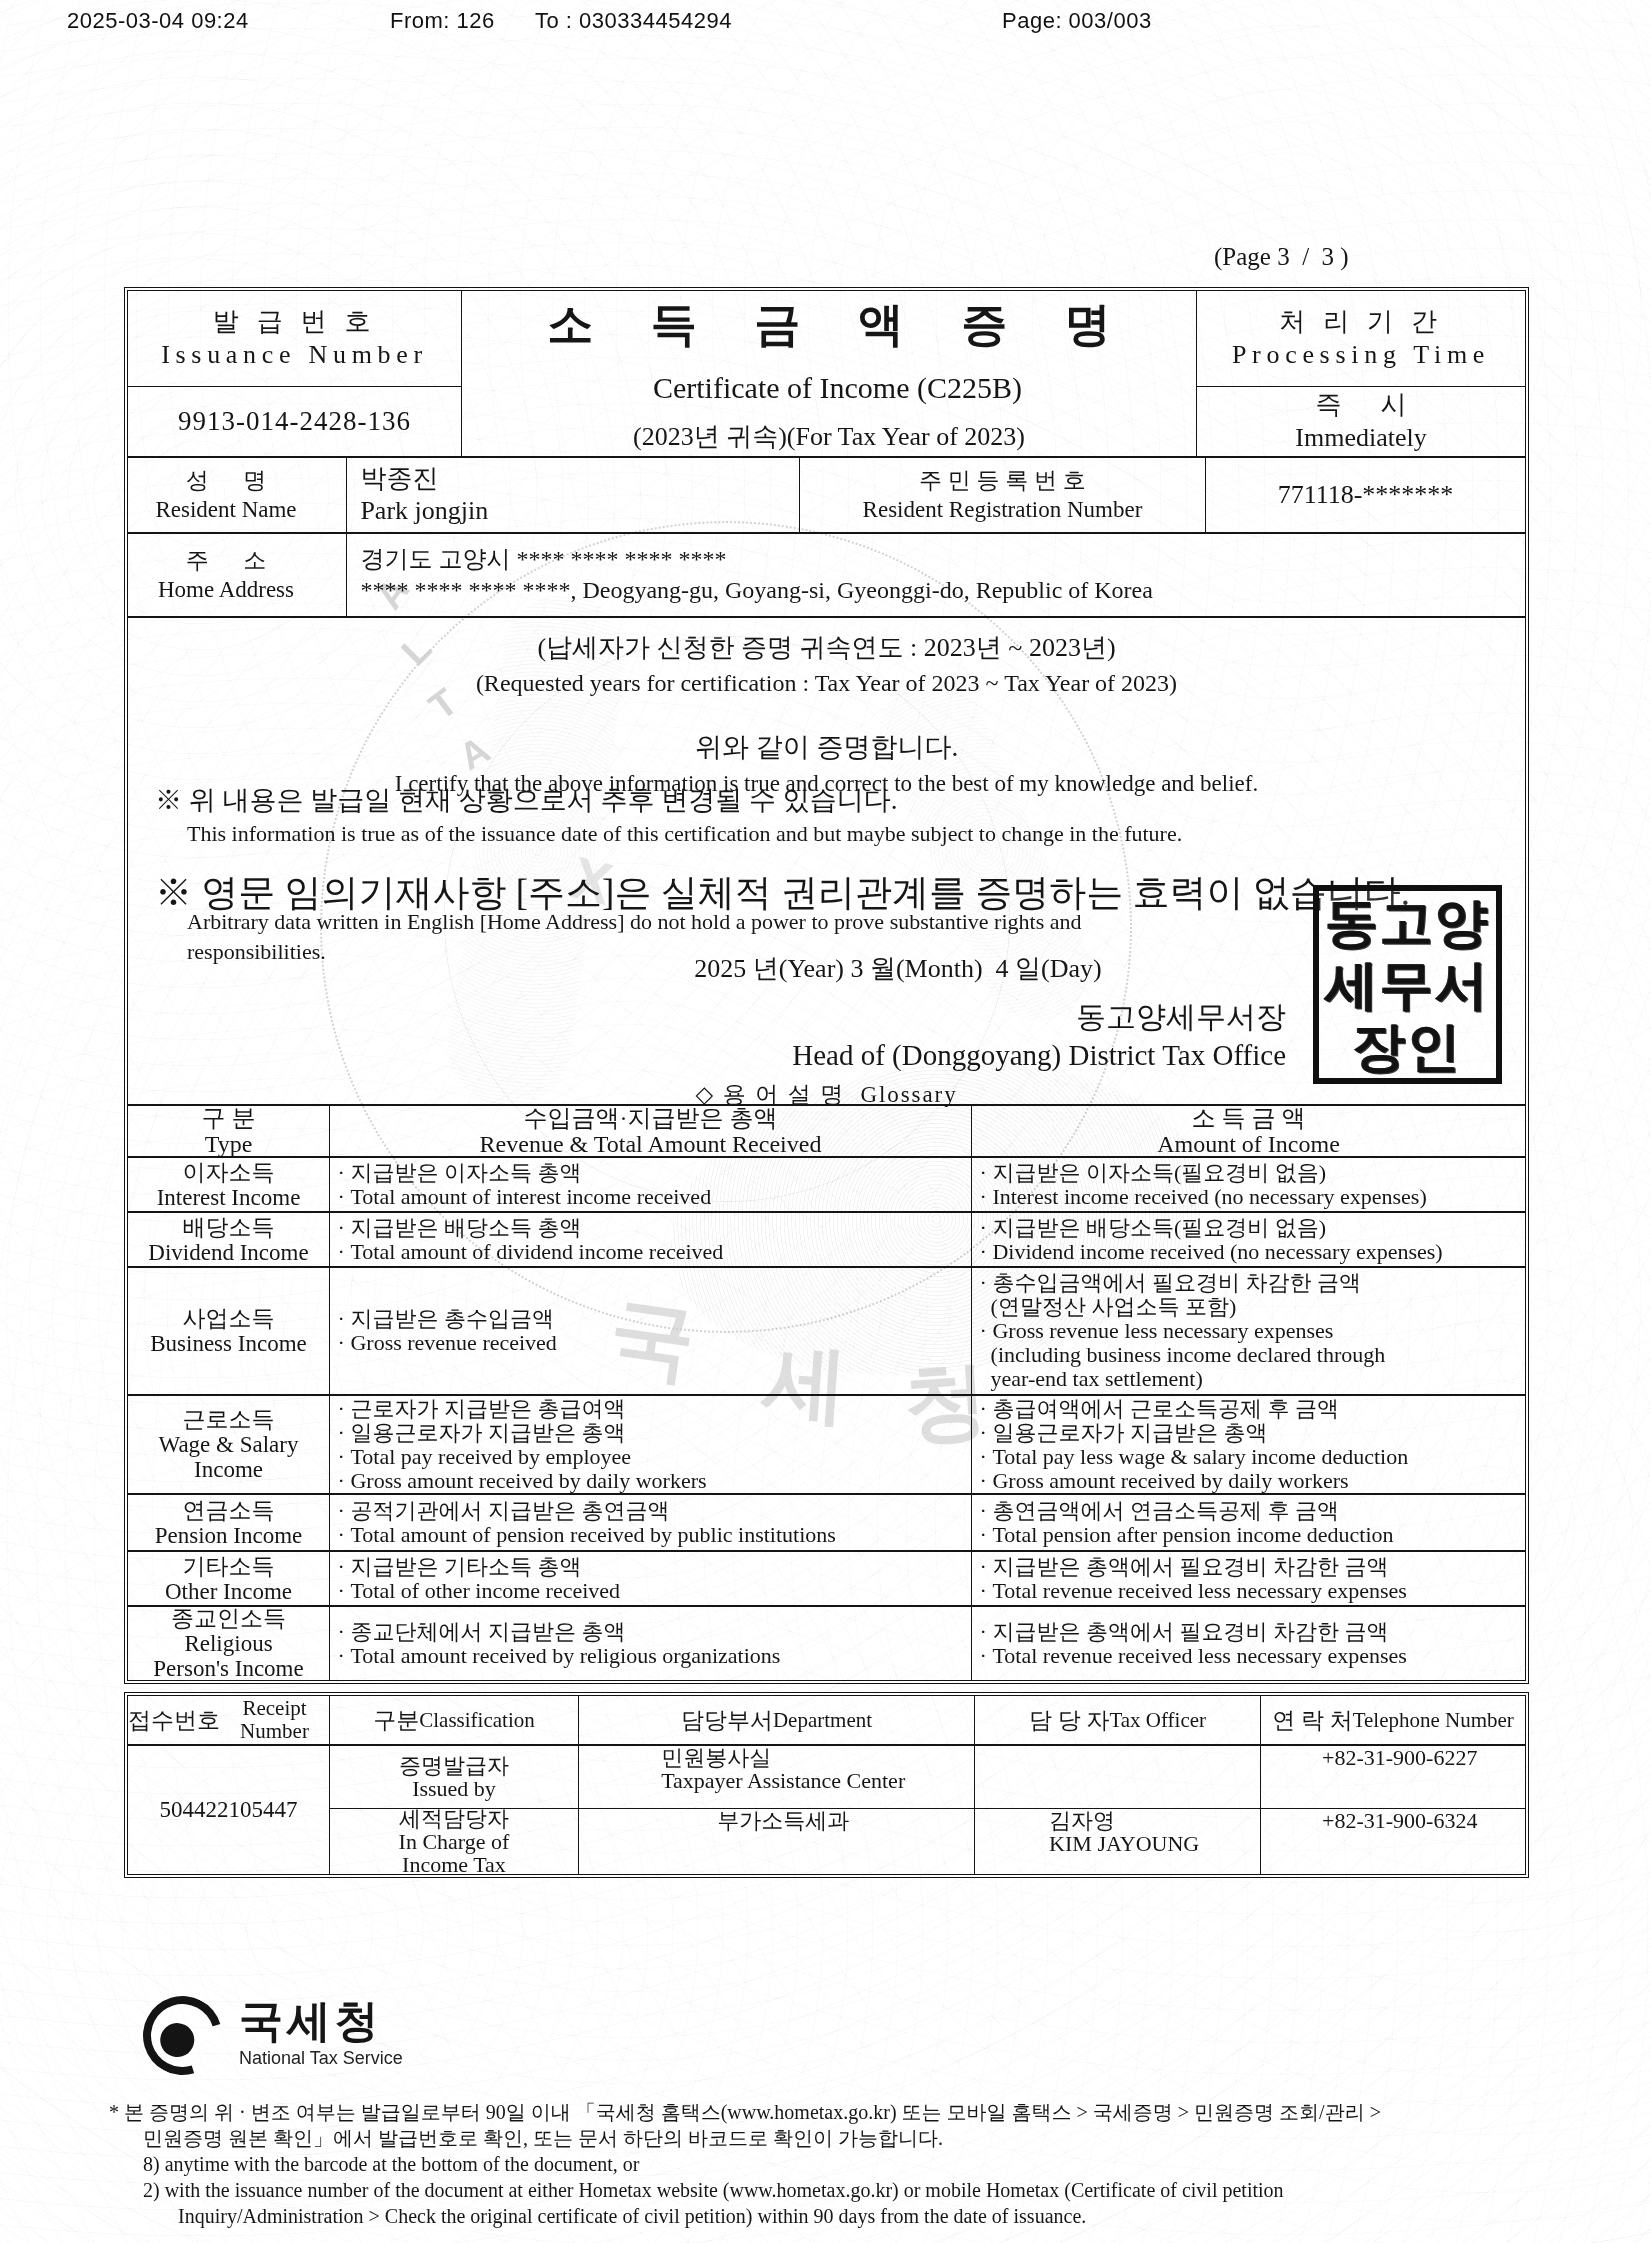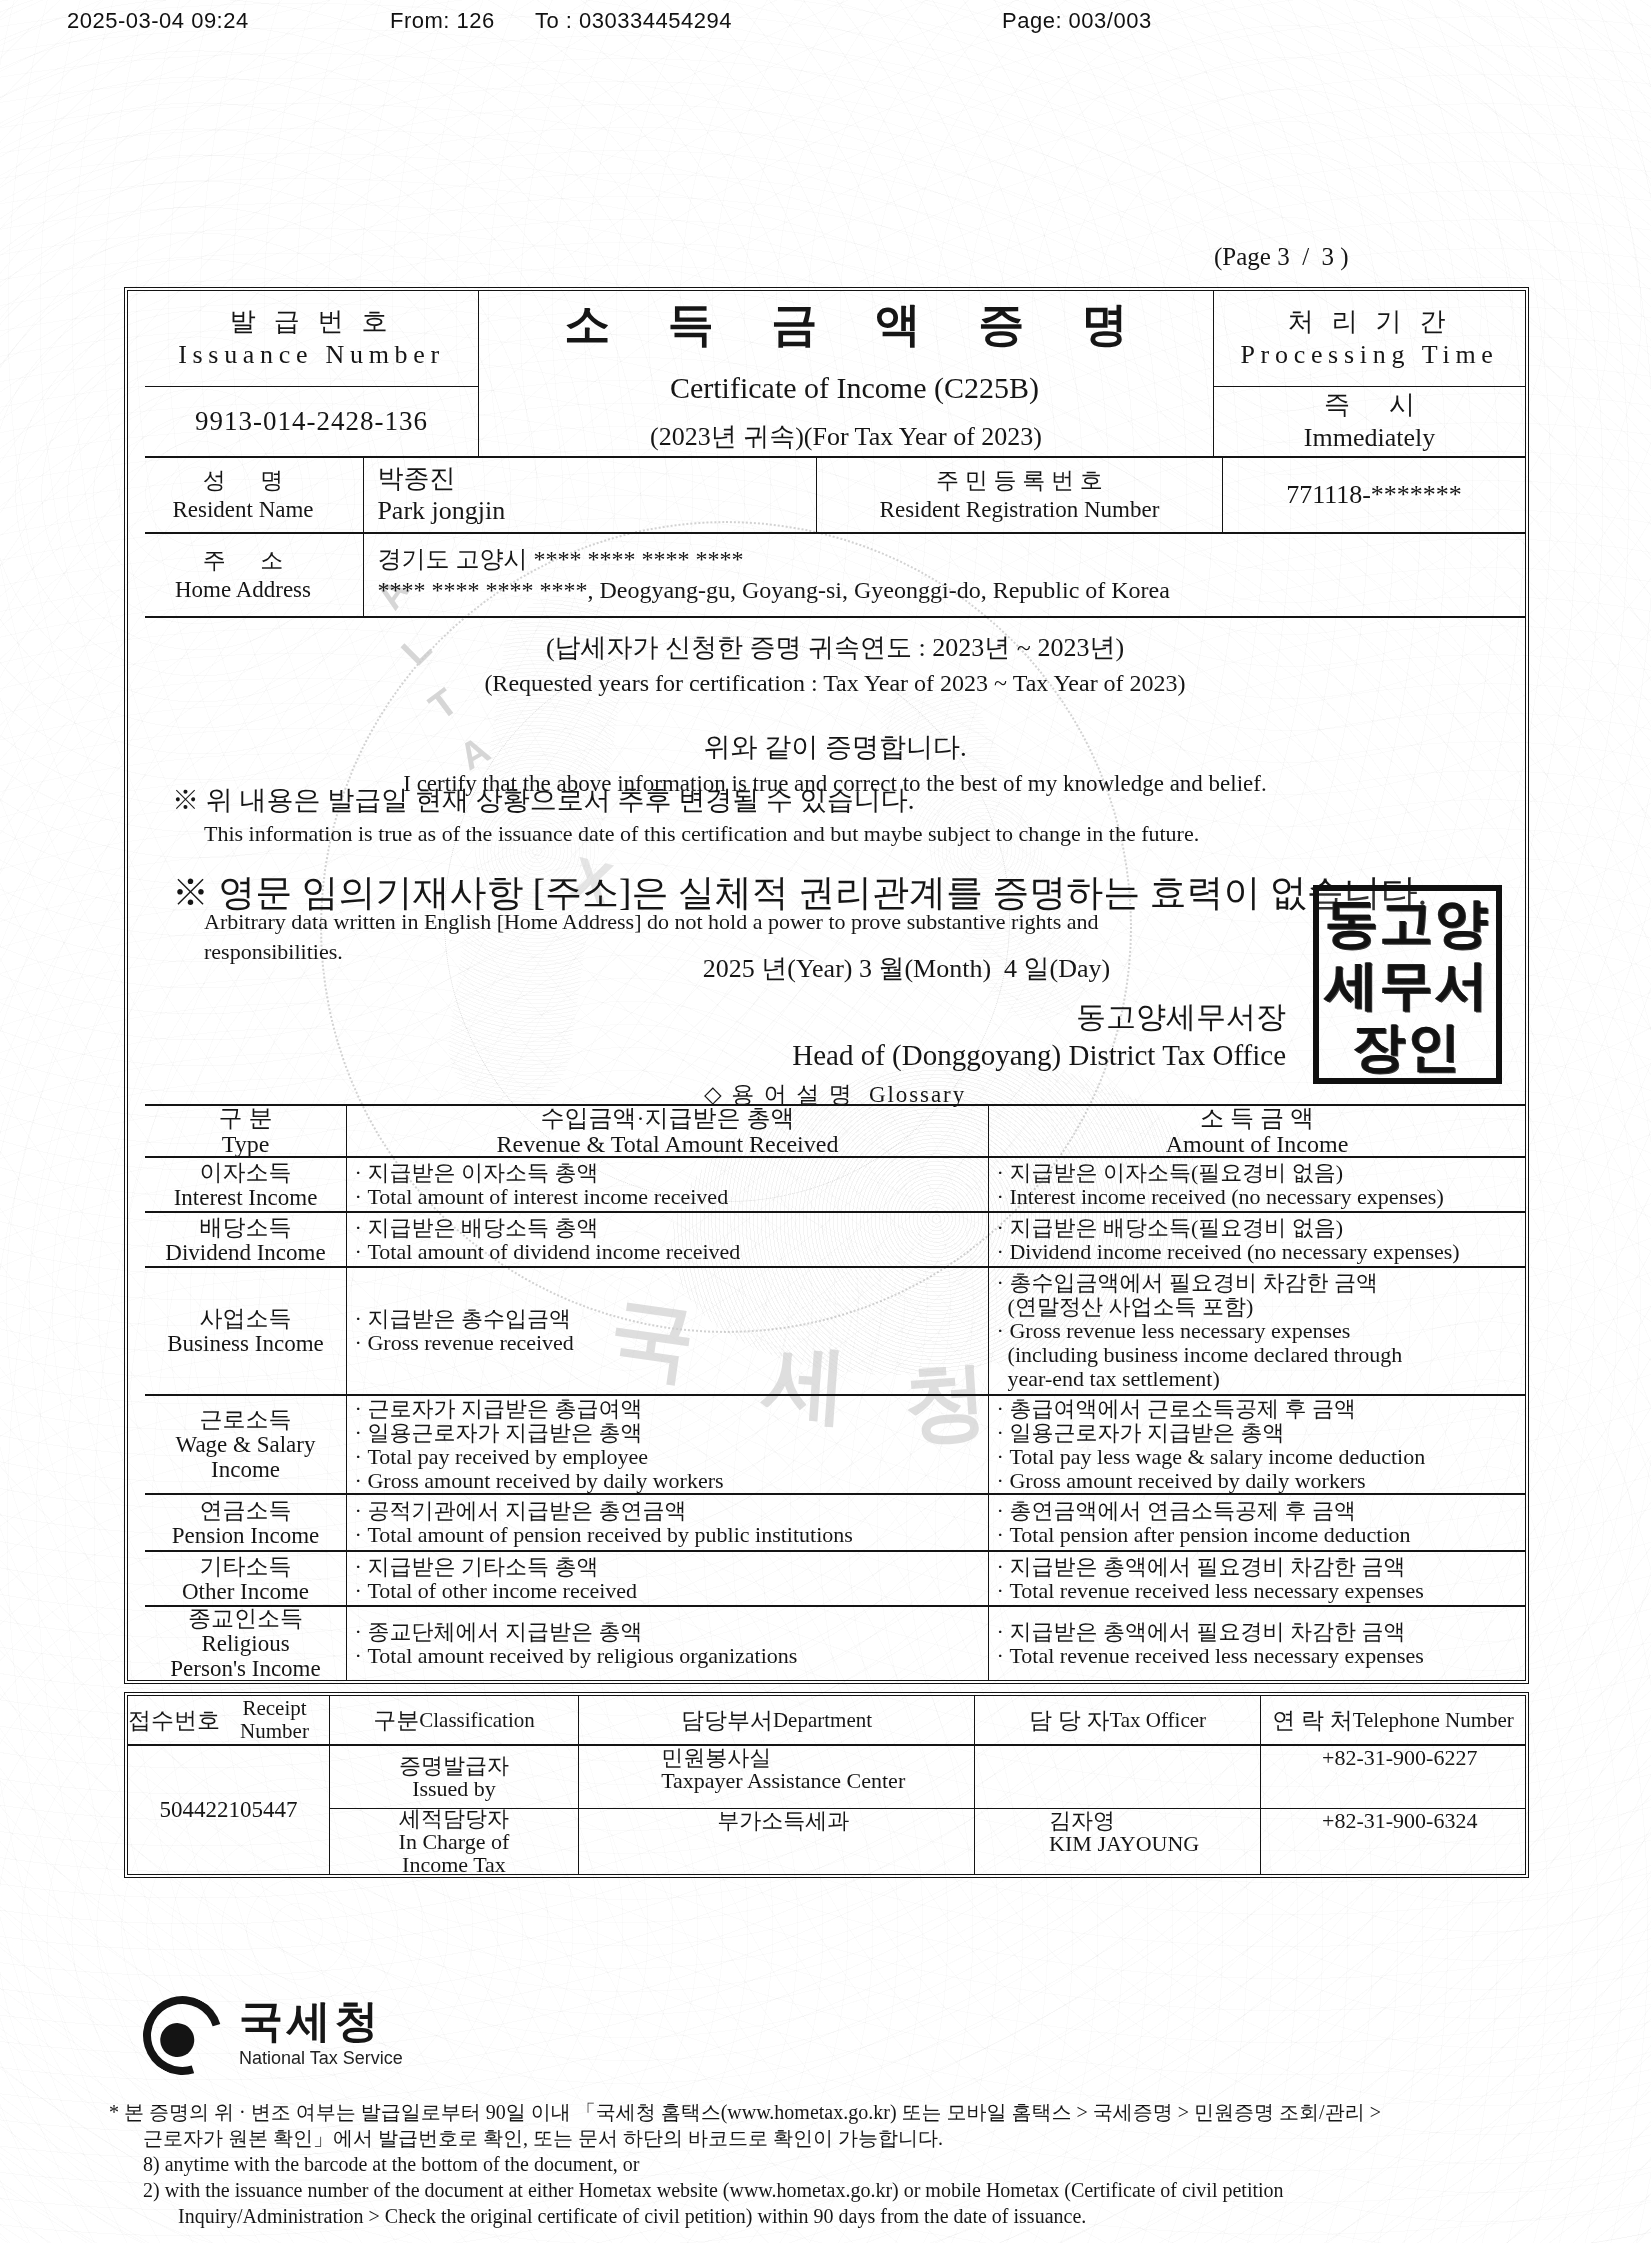--- a/index.html
+++ b/index.html
@@ -14,21 +14,21 @@
       repeating-radial-gradient(circle at 90% 68%, rgba(0,0,0,0.022) 0 1px, transparent 1px 29px),
       repeating-radial-gradient(circle at 18% 86%, rgba(0,0,0,0.022) 0 1px, transparent 1px 25px);}
   .pre{white-space:pre;}
   
   .fax-header span{position:absolute;top:7.6px;font-family:"Liberation Sans","DejaVu Sans",sans-serif;
         font-size:22px;letter-spacing:0.5px;color:#111;}
   .fh-date{left:67px;} .fh-from{left:390px;} .fh-to{left:535px;} .fh-page{left:1002px;}
   .page-indicator{position:absolute;top:243px;left:1214px;width:287px;font-size:25px;white-space:pre;z-index:1;}
   
   .main-box{position:absolute;left:124px;top:287px;width:1405px;box-sizing:border-box;
-        border:4.8px double #121212;z-index:1;padding-left:17px;}
+        border:4.8px double #121212;z-index:1;}
   .row{display:grid;box-sizing:border-box;}
   .cell{box-sizing:border-box;display:flex;flex-direction:column;justify-content:center;
         align-items:center;text-align:center;overflow:hidden;}
   .cell.left{align-items:flex-start;text-align:left;}
   .vline{border-left:1.9px solid #141414;}
   .hline{border-bottom:2.9px solid #141414;}
   
   .title-row{grid-template-columns:333px 736px 1fr;height:167px;border-bottom:2.9px solid #141414;}
   .tcol{display:flex;flex-direction:column;}
   .tcell-label{height:96px;border-bottom:1.9px solid #141414;}
@@ -331,20 +331,20 @@
   <div class="nts">
     <div class="logo-mark"></div>
     <div class="nts-text">
       <div class="nts-ko">국세청</div>
       <div class="nts-en">National Tax Service</div>
     </div>
   </div>
 
   <div class="footer">
     <div>* 본 증명의 위 · 변조 여부는 발급일로부터 90일 이내 「국세청 홈택스(www.hometax.go.kr) 또는 모바일 홈택스 &gt; 국세증명 &gt; 민원증명 조회/관리 &gt;</div>
-    <div class="f-ind">근로자가 원본 확인」에서 발급번호로 확인, 또는 문서 하단의 바코드로 확인이 가능합니다.</div>
+    <div class="f-ind">민원증명 원본 확인」에서 발급번호로 확인, 또는 문서 하단의 바코드로 확인이 가능합니다.</div>
     <div class="f-ind">8) anytime with the barcode at the bottom of the document, or</div>
     <div class="f-ind">2) with the issuance number of the document at either Hometax website (www.hometax.go.kr) or mobile Hometax (Certificate of civil petition</div>
     <div class="f-ind2">Inquiry/Administration &gt; Check the original certificate of civil petition) within 90 days from the date of issuance.</div>
   </div>
 
 </div>
 
 
 </body></html>

